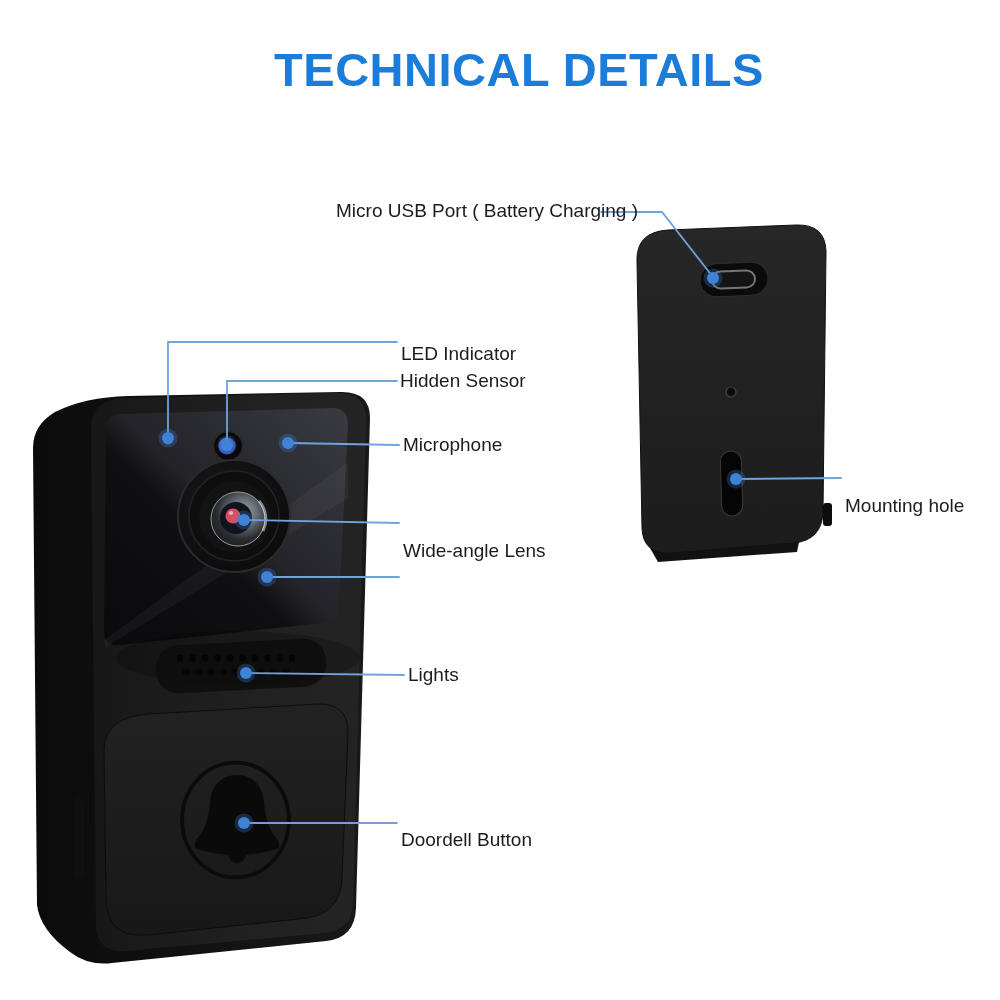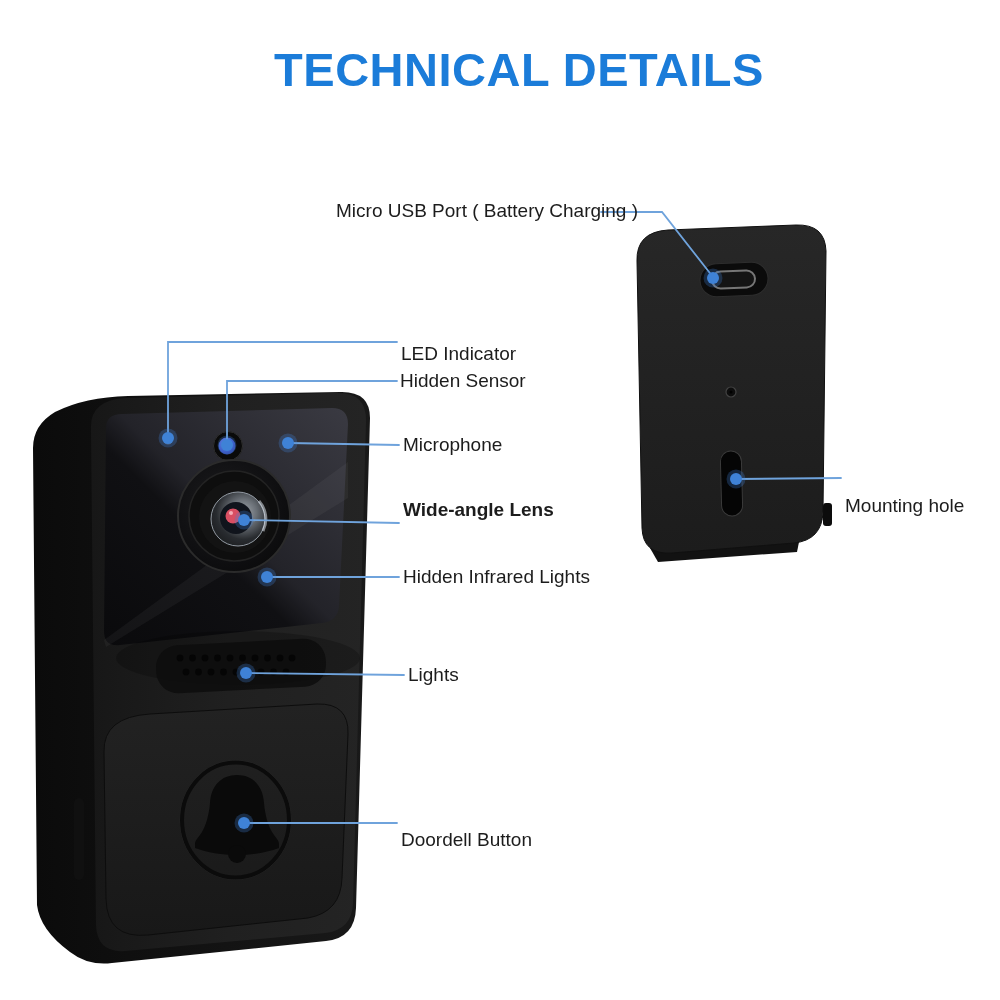--- a/index.html
+++ b/index.html
@@ -215,19 +215,18 @@
         <circle class="cdot" cx="713" cy="278" r="6"></circle>
       <circle class="cdot-halo" cx="736" cy="479" r="9.5"></circle>
         <circle class="cdot" cx="736" cy="479" r="6"></circle>
     </g>
   </svg>
 
   <div class="callout-label right-anchored" style="right:400px;top:200px;">Micro USB Port ( Battery Charging )</div>
   <div class="callout-label" style="left:401px;top:331px;margin-top:12px;">LED Indicator</div>
   <div class="callout-label" style="left:400px;top:370px;">Hidden Sensor</div>
   <div class="callout-label" style="left:403px;top:434px;">Microphone</div>
-  <div class="callout-label" style="left:403px;top:499px;font-weight:bold;">Wide-angle Lens</div>
-  <div class="callout-label" style="left:403px;top:566px;">Hidden Infrared Lights</div>
+  <div class="callout-label" style="left:403px;top:540px;">Wide-angle Lens</div>
   <div class="callout-label" style="left:408px;top:664px;">Lights</div>
   <div class="callout-label" style="left:401px;top:812px;margin-top:17px;">Doordell Button</div>
   <div class="callout-label" style="left:845px;top:467px;margin-top:28px;">Mounting hole</div>
 
 </div>
 
 </body></html>

